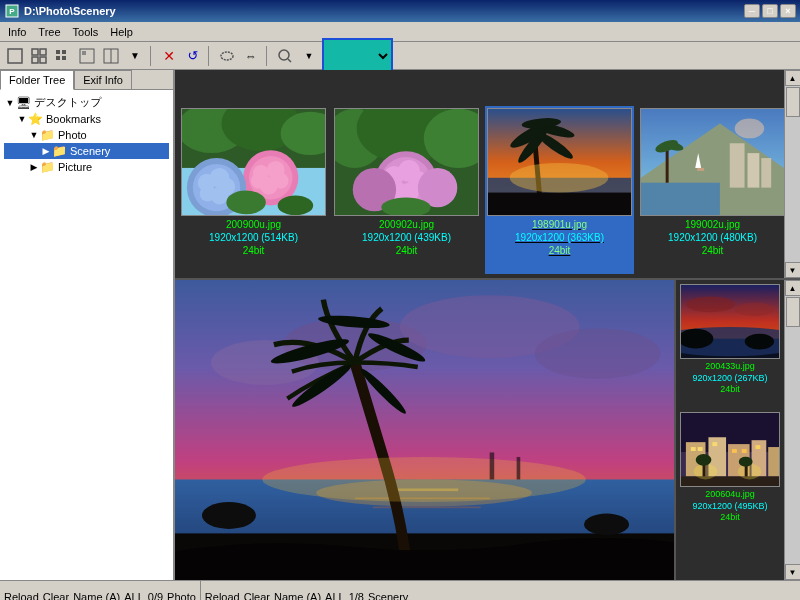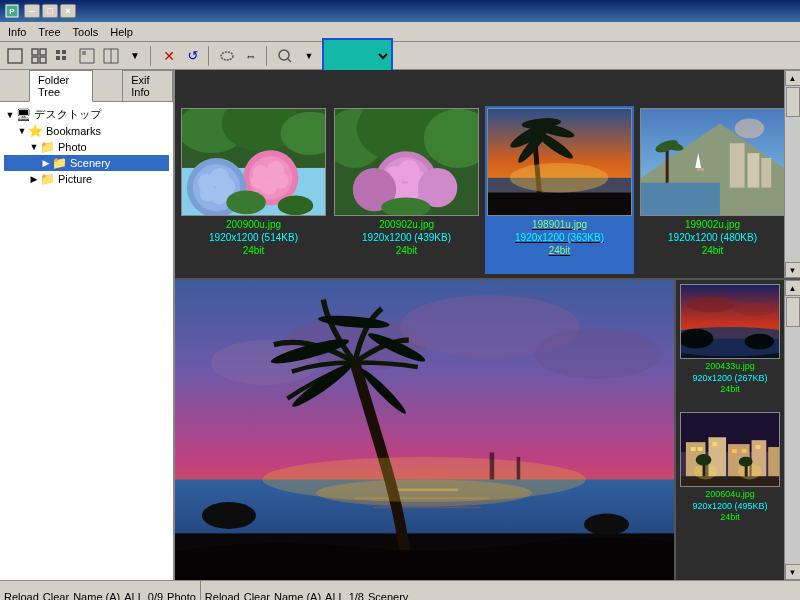--- a/index.html
+++ b/index.html
@@ -83,21 +83,20 @@
       background: #d4d0c8;
       border-bottom: 1px solid #888;
     }
     .panel-tab {
       padding: 3px 8px;
       font-size: 11px;
       cursor: pointer;
       border: 1px solid #888;
       border-bottom: none;
       background: #d4d0c8;
-      margin-left: 29px;
     }
     .panel-tab.active {
       background: white;
       border-bottom: 1px solid white;
       margin-bottom: -1px;
       z-index: 1;
     }
     .folder-tree {
       flex: 1;
       overflow-y: auto;
@@ -278,20 +277,21 @@
 </head>
 <body>
 
 <div class="title-bar">
   <div class="title-bar-icon">
     <svg width="14" height="14" viewBox="0 0 14 14">
       <rect x="1" y="1" width="12" height="12" fill="#4a8" stroke="#fff" stroke-width="1"></rect>
       <text x="7" y="10" text-anchor="middle" fill="white" font-size="8">P</text>
     </svg>
   </div>
+  <span class="title-bar-text">D:\Photo\Scenery</span>
   <div class="title-bar-buttons">
     <div class="title-btn">─</div>
     <div class="title-btn">□</div>
     <div class="title-btn">×</div>
   </div>
 </div>
 
 <div class="menu-bar">
   <span class="menu-item">Info</span>
   <span class="menu-item">Tree</span>

